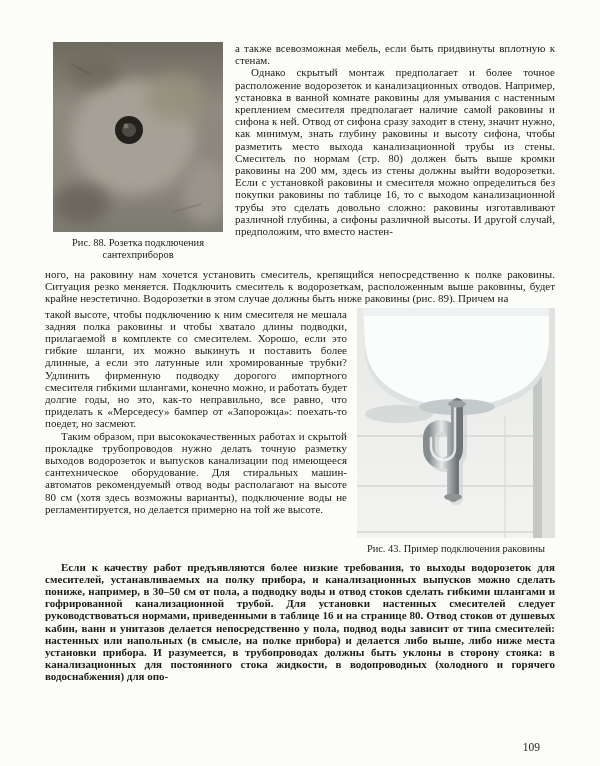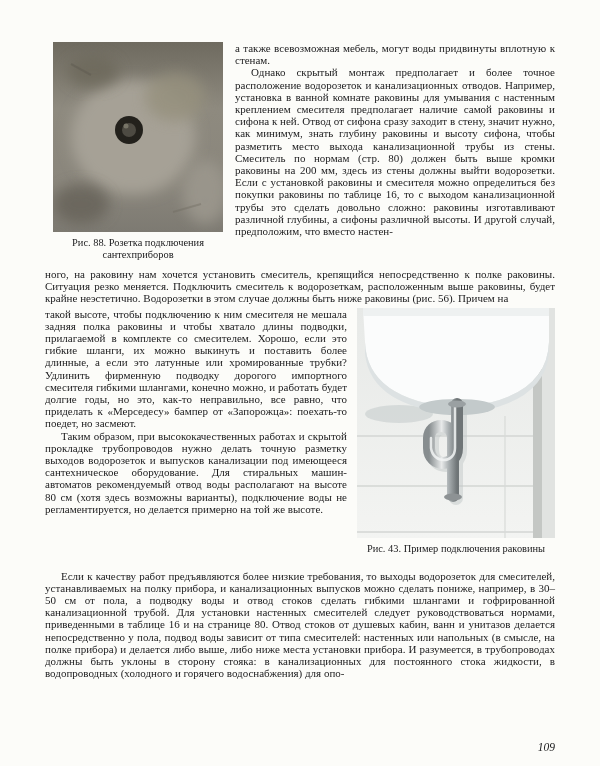--- a/index.html
+++ b/index.html
@@ -19,25 +19,24 @@
   .sec1 .textcol, .sec2 .textcol { flex: 1 1 auto; min-width: 0; }
   figure { margin: 0; flex: 0 0 auto; }
   .fig88 { width: 178px; padding-left: 8px; box-sizing: border-box; }
   .fig89 { width: 198px; }
   figure svg { display: block; }
   figcaption {
     font-size: 10.4px; line-height: 12px;
     text-align: center; margin-top: 5px;
   }
   .full1 { margin-top: 7px; }
-  .full2 { margin-top: 15px; }
+  .full2 { margin-top: 6px; font-weight: bold; }
   .pagenum {
-    position: absolute; right: 45px; bottom: 13px;
+    position: absolute; right: 60px; bottom: 13px;
     font-size: 11.5px;
-    font-style: italic;
   }
 </style>
 </head>
 <body>
 
 <div class="page">
 
   <div class="sec1">
     <figure class="fig88">
       <svg viewBox="0 0 170 190" width="170" height="190" xmlns="http://www.w3.org/2000/svg">
@@ -61,27 +60,27 @@
         <circle cx="76" cy="88" r="14" fill="#23211c"></circle>
         <circle cx="76" cy="88" r="7" fill="#4d4a42"></circle>
         <circle cx="73" cy="84" r="2.5" fill="#777467"></circle>
         <path d="M18,22 l20,11" stroke="#5f5b51" stroke-width="2" opacity="0.5"></path>
         <path d="M120,170 l28,-8" stroke="#6f6b60" stroke-width="2" opacity="0.4"></path>
       </svg>
       <figcaption>Рис. 88. Розетка подключения сантехприборов</figcaption>
     </figure>
 
     <div class="textcol">
-      <p>а также всевозможная мебель, могут воды придвинуты вплотную к стенам.</p>
+      <p>а также всевозможная мебель, если быть придвинуты вплотную к стенам.</p>
       <p class="indent">Однако скрытый монтаж предполагает и более точное расположение водорозеток и канализационных отводов. Например, установка в ванной комнате раковины для умывания с настенным креплением смесителя предполагает наличие самой раковины и сифона к ней. Отвод от сифона сразу заходит в стену, значит нужно, как минимум, знать глубину раковины и высоту сифона, чтобы разметить место выхода канализационной трубы из стены. Смеситель по нормам (стр. 80) должен быть выше кромки раковины на 200 мм, здесь из стены должны выйти водорозетки. Если с установкой раковины и смесителя можно определиться без покупки раковины по таблице 16, то с выходом канализационной трубы это сделать довольно сложно: раковины изготавливают различной глубины, а сифоны различной высоты. И другой случай, предположим, что вместо настен-</p>
     </div>
   </div>
 
   <div class="full1">
-    <p>ного, на раковину нам хочется установить смеситель, крепящийся непосредственно к полке раковины. Ситуация резко меняется. Подключить смеситель к водорозеткам, расположенным выше раковины, будет крайне неэстетично. Водорозетки в этом случае должны быть ниже раковины (рис. 56). Причем на</p>
+    <p>ного, на раковину нам хочется установить смеситель, крепящийся непосредственно к полке раковины. Ситуация резко меняется. Подключить смеситель к водорозеткам, расположенным выше раковины, будет крайне неэстетично. Водорозетки в этом случае должны быть ниже раковины (рис. 89). Причем на</p>
   </div>
 
   <div class="sec2">
     <div class="textcol">
       <p>такой высоте, чтобы подключению к ним смесителя не мешала задняя полка раковины и чтобы хватало длины подводки, прилагаемой в комплекте со смесителем. Хорошо, если это гибкие шланги, их можно выкинуть и поставить более длинные, а если это латунные или хромированные трубки? Удлинить фирменную подводку дорогого импортного смесителя гибкими шлангами, конечно можно, и работать будет долгие годы, но это, как-то неправильно, все равно, что приделать к «Мерседесу» бампер от «Запорожца»: поехать-то поедет, но засмеют.</p>
       <p class="indent">Таким образом, при высококачественных работах и скрытой прокладке трубопроводов нужно делать точную разметку выходов водорозеток и выпусков канализации под имеющееся сантехническое оборудование. Для стиральных машин-автоматов рекомендуемый отвод воды располагают на высоте 80 см (хотя здесь возможны варианты), подключение воды не регламентируется, но делается примерно на той же высоте.</p>
     </div>
 
     <figure class="fig89">
       <svg viewBox="0 0 198 230" width="198" height="230" xmlns="http://www.w3.org/2000/svg">

